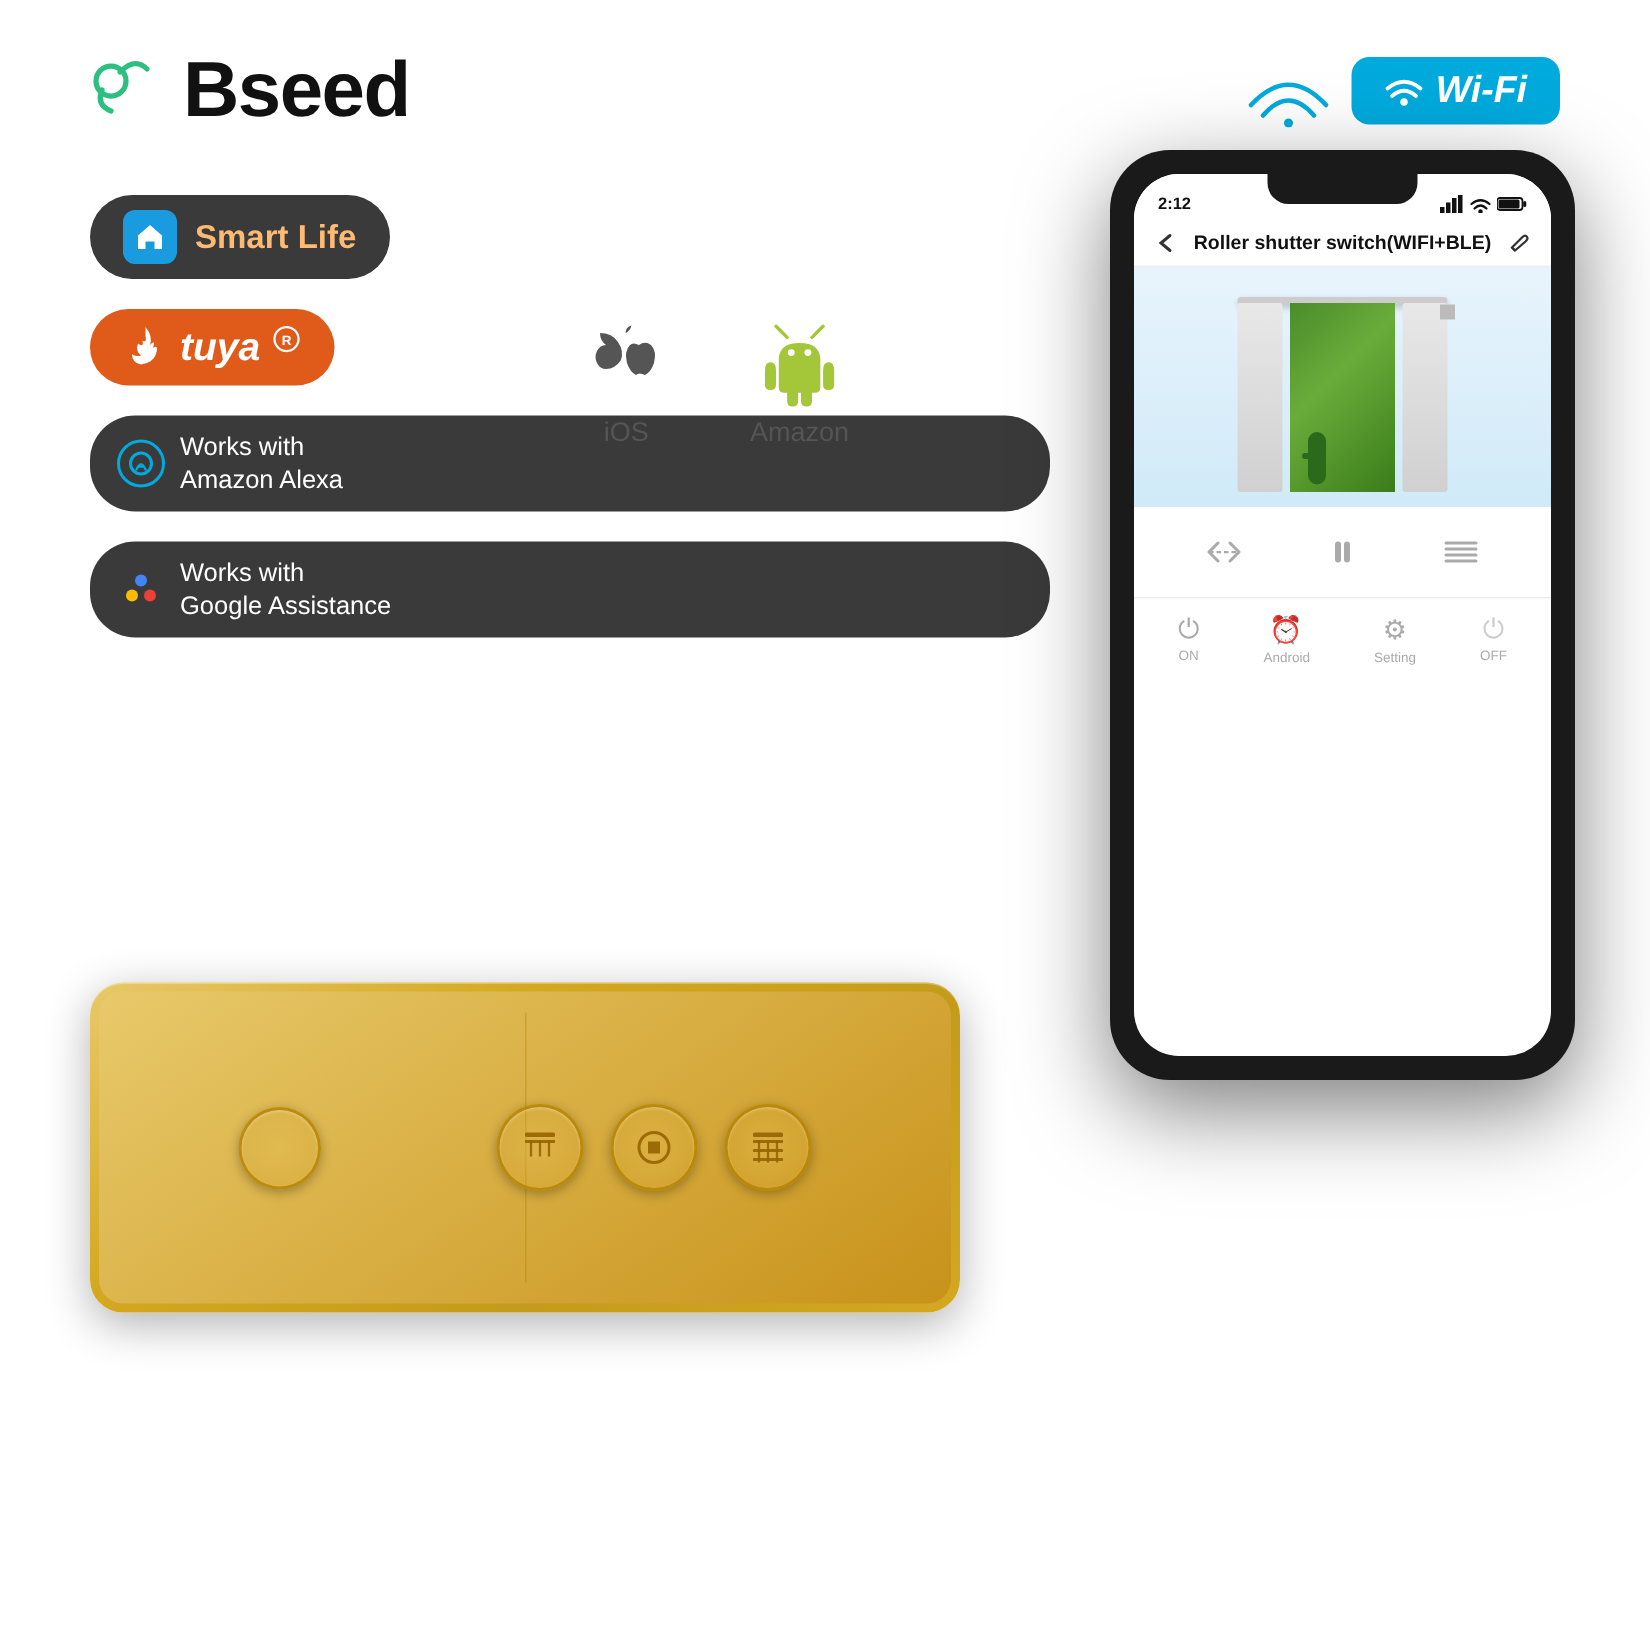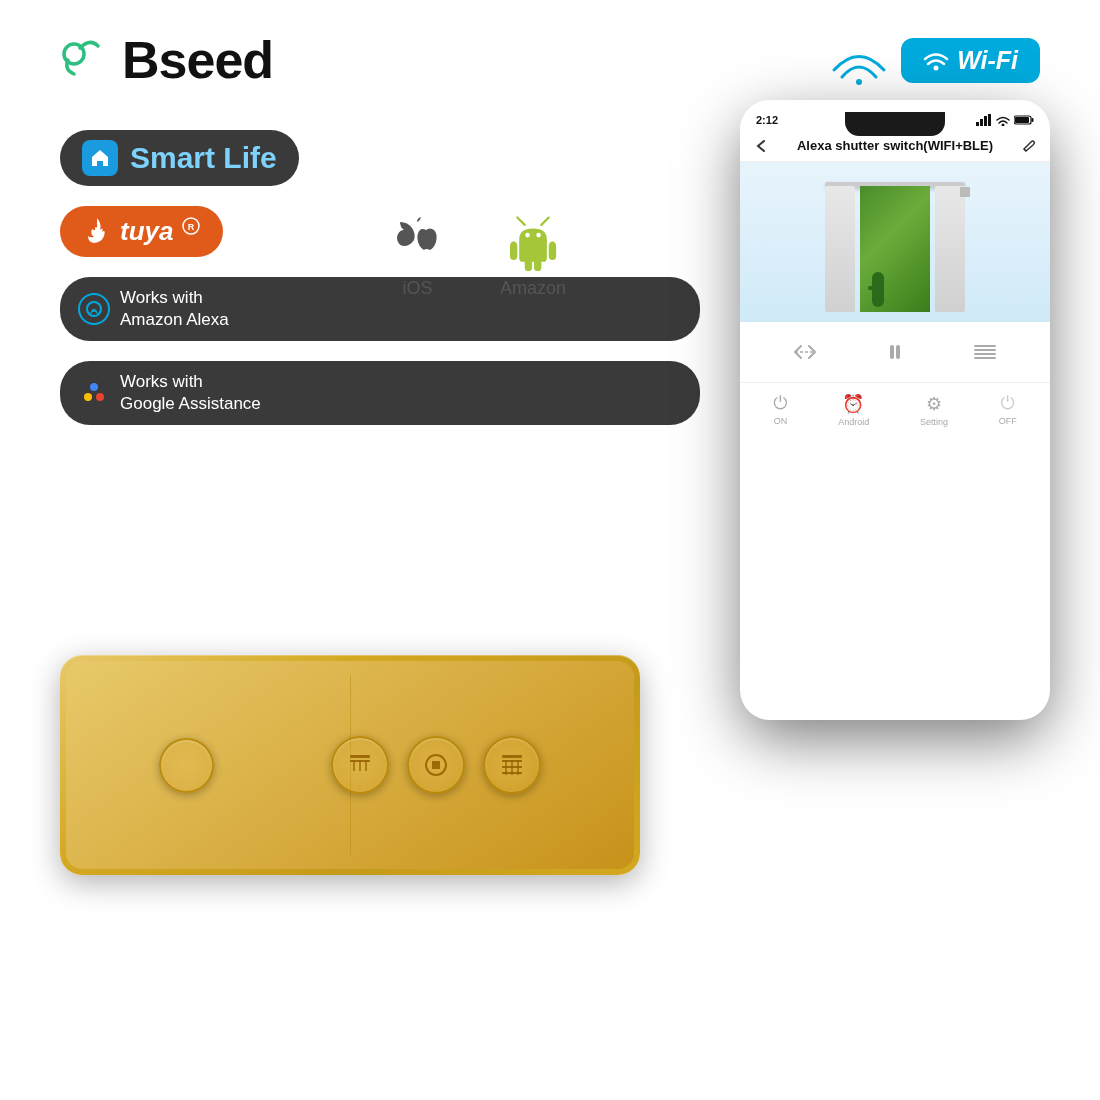--- a/index.html
+++ b/index.html
@@ -83,22 +83,22 @@
       height: 36px;
       border-radius: 8px;
       display: flex;
       align-items: center;
       justify-content: center;
     }
 
     .smartlife-icon { background: #1a9be0; }
 
     .app-badge-text {
-      color: #7dd3fc;
-      font-size: 30px;
+      color: #fdba74;
+      font-size: 22px;
       font-weight: 600;
       text-align: center;
     }
 
     .tuya-badge {
       background: #e05a1a;
       border-radius: 30px;
       padding: 10px 22px;
       display: inline-flex;
       gap: 8px;
@@ -220,21 +220,21 @@
       justify-content: center;
       align-items: flex-start;
       margin-top: -20px;
     }
 
     .phone {
       width: 310px;
       height: 620px;
       background: #1a1a1a;
       border-radius: 40px;
-      padding: 0;
+      padding: 16px;
       box-shadow: 0 20px 60px rgba(0,0,0,0.5);
       position: relative;
     }
 
     .phone-screen {
       width: 100%;
       height: 100%;
       background: #fff;
       border-radius: 30px;
       overflow: hidden;
@@ -600,21 +600,21 @@
               <rect x="1" y="3" width="14" height="6" rx="1" fill="#111"></rect>
               <rect x="17.5" y="4" width="2" height="4" rx="1" fill="#111"></rect>
             </svg>
           </div>
         </div>
 
         <div class="phone-header">
           <svg width="14" height="14" viewBox="0 0 14 14">
             <path d="M10 2 L4 7 L10 12" fill="none" stroke="#333" stroke-width="2" stroke-linecap="round"></path>
           </svg>
-          <span class="phone-header-title">Alexa shutter switch(WIFI+BLE)</span>
+          <span class="phone-header-title">Roller shutter switch(WIFI+BLE)</span>
           <svg width="14" height="14" viewBox="0 0 14 14">
             <path d="M2 10 L9 3 Q11 1 12 3 Q13 4 11 6 L4 12 Z" fill="none" stroke="#333" stroke-width="1.5"></path>
             <line x1="2" y1="10" x2="4" y2="12" stroke="#333" stroke-width="1.5"></line>
           </svg>
         </div>
 
         <div class="blind-image">
           <div style="position: relative; width: 160px; height: 140px;">
 
             <div style="position: absolute; top: 10px; left: 10px; right: 10px; height: 5px; background: #ccc; border-radius: 3px; box-shadow: 0 2px 4px rgba(0,0,0,0.2);"></div>

